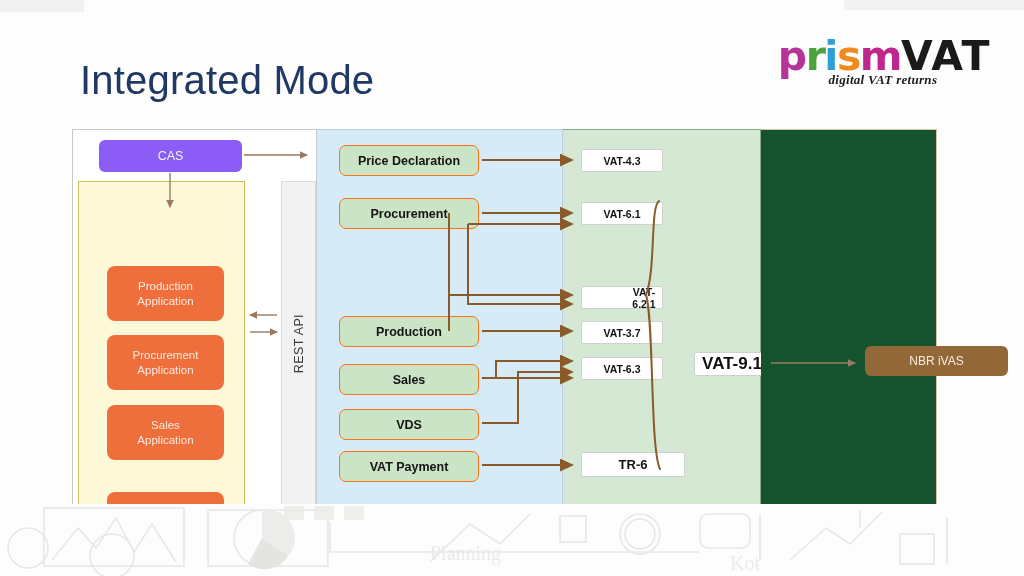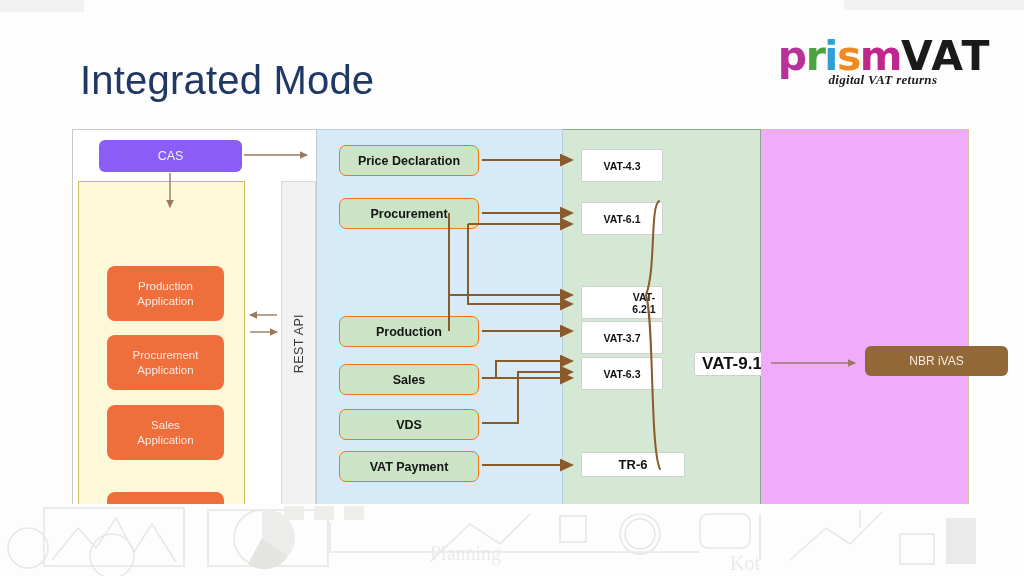--- a/index.html
+++ b/index.html
@@ -29,21 +29,21 @@
     font-family:"Liberation Serif", serif;font-style:italic;font-weight:700;
     font-size:13px;color:#1b1b1b;margin-top:-4px;letter-spacing:.3px;
   }
 
   
   .diagram{position:absolute;left:72px;top:129px;width:889px;height:385px;}
   .col{position:absolute;top:0;bottom:0;box-sizing:border-box;}
   .col.white{left:0;width:245px;background:#ffffff;border:1px solid #c9c9c9;}
   .col.blue{left:245px;width:246px;background:#d7eaf8;border:1px solid #b9cfdd;border-left:none;}
   .col.green{left:491px;width:198px;background:#d5e8d4;border:1px solid #8aa98a;border-left:none;}
-  .col.peach{left:689px;width:208px;background:#f0abfc;border:1px solid #d9c3a5;border-left:none;}
+  .col.peach{left:689px;width:176px;background:#14532d;border:1px solid #d9c3a5;border-left:none;}
 
   
   .yellow-box{
     position:absolute;left:5px;top:51px;width:167px;bottom:6px;
     background:#fcf8d8;border:1px solid #c8bf5a;box-sizing:border-box;
   }
   
   .restapi{
     position:absolute;left:208px;top:51px;width:35px;bottom:6px;
     background:#f2f2f2;border:1px solid #dadada;box-sizing:border-box;
@@ -75,42 +75,42 @@
     font-size:12.5px;font-weight:700;
   }
   .box-proc.p1{top:15px;}
   .box-proc.p2{top:68px;}
   .box-proc.p3{top:186px;}
   .box-proc.p4{top:234px;}
   .box-proc.p5{top:279px;}
   .box-proc.p6{top:321px;}
 
   .box-vat{
-    left:18px;width:82px;height:33px;border-radius:2px;
+    left:18px;width:82px;height:23px;border-radius:2px;
     background:#ffffff;border:1px solid #d0d0d0;color:#111;
     font-size:10.5px;font-weight:700;
   }
   .box-vat.v1{top:19px;}
   .box-vat.v2{top:72px;}
   .box-vat.v3{top:156px;padding-left:44px;}
   .box-vat.v4{top:191px;}
   .box-vat.v5{top:227px;}
   .box-vat.v6{top:322px;width:104px;height:25px;font-size:13px;}
   .box-vat.v9{left:131px;top:222px;width:76px;height:24px;font-size:17px;}
 
   .box-nbr{
     left:104px;top:216px;width:143px;height:30px;border-radius:6px;
     background:#936838;color:#f6ece1;font-size:12px;
   }
 
   
   .wires{position:absolute;left:0;top:0;width:889px;height:385px;pointer-events:none;}
 
   
-  .watermark{position:absolute;left:0;top:504px;width:1024px;height:72px;overflow:hidden;background:#fdfdfd;}
+  .watermark{position:absolute;left:0;top:504px;width:948px;height:72px;overflow:hidden;background:#fdfdfd;}
 </style>
 </head>
 <body>
 
 <div class="slide">
 
   <div class="edge-l"></div>
   <div class="edge-r"></div>
 
   <div class="title">Integrated Mode</div>

